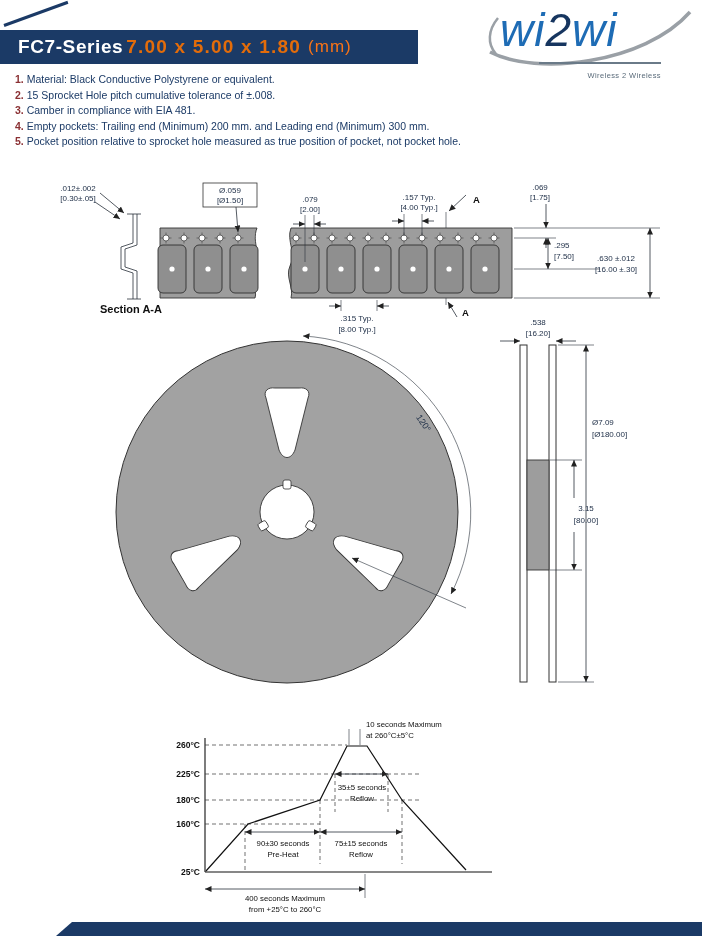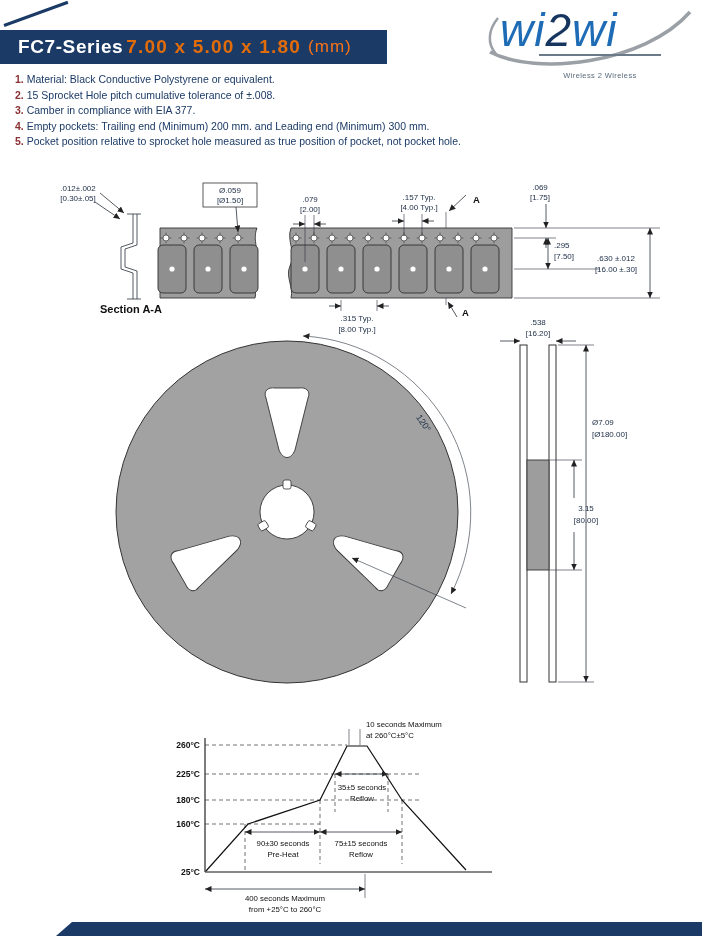--- a/index.html
+++ b/index.html
@@ -1,26 +1,26 @@
 <!DOCTYPE html>
 <html><head>
 <meta charset="utf-8">
 <style>
   body{margin:0;background:#e8e8e8}
   .page{position:relative;width:702px;height:936px;background:#fff;font-family:"Liberation Sans",sans-serif;overflow:hidden}
-  .band{position:absolute;left:0;top:30px;width:387px;height:34px;background:#1b3a66;display:flex;align-items:center;padding-left:18px;box-sizing:border-box}
+  .band{position:absolute;left:0;top:30px;width:418px;height:34px;background:#1b3a66;display:flex;align-items:center;padding-left:18px;box-sizing:border-box}
   .band .t1{color:#fff;font-weight:bold;font-size:19px;letter-spacing:.6px}
   .band .t2{color:#e36c0a;font-weight:bold;font-size:19px;margin-left:3px;letter-spacing:1.2px}
   .band .t3{color:#f97316;font-size:17px;margin-left:7px;letter-spacing:1px}
   .diag{position:absolute;left:4px;top:24px;width:68px;height:3px;background:#1b3a66;transform:rotate(-20deg);transform-origin:0 50%}
   .logo{position:absolute;right:6px;top:2px;width:212px;height:78px}
   .logo svg{position:absolute;left:0;top:0}
   .logo .lt{position:absolute;left:16px;top:-2px;font-size:46px;font-weight:normal;font-style:italic;letter-spacing:1px;color:#1e6cb5;line-height:60px}
   .logo .lt .mid{color:#16355f}
-  .logo .tag{position:absolute;left:55px;top:52px;width:122px;border-top:2px solid #6a7a88;font-size:7.5px;color:#5a6b7a;text-align:center;padding-top:15px;letter-spacing:.4px}
+  .logo .tag{position:absolute;left:55px;top:60px;width:122px;border-top:2px solid #6a7a88;font-size:7.5px;color:#5a6b7a;text-align:right;padding-top:7px;letter-spacing:.4px}
   .notes{position:absolute;left:15px;top:72px;width:672px}
   .note{font-size:10.5px;line-height:15.5px;color:#1b3a66}
   .note b{color:#8a3033;font-weight:bold}
   .footer{position:absolute;left:56px;right:0;bottom:0;height:14px;background:#1b3a66;clip-path:polygon(16px 0,100% 0,100% 100%,0 100%)}
   .art{position:absolute;left:0;top:0}
   svg text{font-family:"Liberation Sans",sans-serif}
   .dim{font-size:8px;fill:#22324a}
   .deg{font-size:9px;fill:#22324a}
   .lbl{font-size:11px;font-weight:bold;fill:#101010}
   .albl{font-size:9.5px;font-weight:bold;fill:#101010}
@@ -50,21 +50,21 @@
       <path d="M206,10 C160,62 52,74 6,50" stroke="#9aa0a6" stroke-width="3.5" fill="none"></path>
       <path d="M14,16 C4,28 3,42 12,52" stroke="#9aa0a6" stroke-width="2.5" fill="none"></path>
     </svg>
     <div class="lt"><span>wi</span><span class="mid">2</span><span>wi</span></div>
     <div class="tag">Wireless 2 Wireless</div>
   </div>
 
   <div class="notes">
     <div class="note"><b>1.</b> <span>Material: Black Conductive Polystyrene or equivalent.</span></div>
     <div class="note"><b>2.</b> <span>15 Sprocket Hole pitch cumulative tolerance of ±.008.</span></div>
-    <div class="note"><b>3.</b> <span>Camber in compliance with EIA 377.</span></div>
+    <div class="note"><b>3.</b> <span>Camber in compliance with EIA 481.</span></div>
     <div class="note"><b>4.</b> <span>Empty pockets: Trailing end (Minimum) 200 mm. and Leading end (Minimum) 300 mm.</span></div>
     <div class="note"><b>5.</b> <span>Pocket position relative to sprocket hole measured as true position of pocket, not pocket hole.</span></div>
   </div>
 
   <svg class="art" width="702" height="936" viewBox="0 0 702 936">
     <defs>
       <marker id="mE" markerUnits="userSpaceOnUse" markerWidth="8" markerHeight="8" refX="6.5" refY="3" orient="auto">
           <path d="M0,0 L6.5,3 L0,6 Z" fill="#222"></path>
         </marker>
       <marker id="mS" markerUnits="userSpaceOnUse" markerWidth="8" markerHeight="8" refX="6.5" refY="3" orient="auto-start-reverse">

